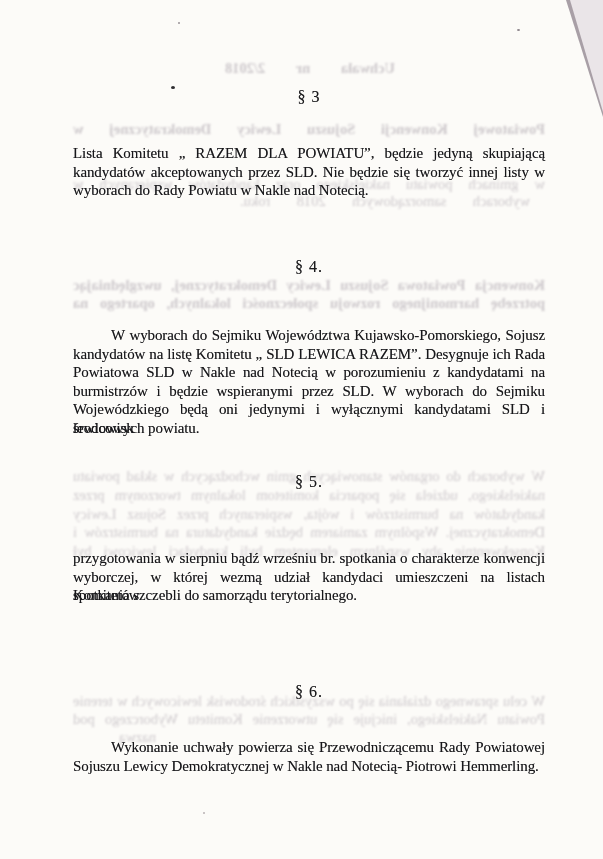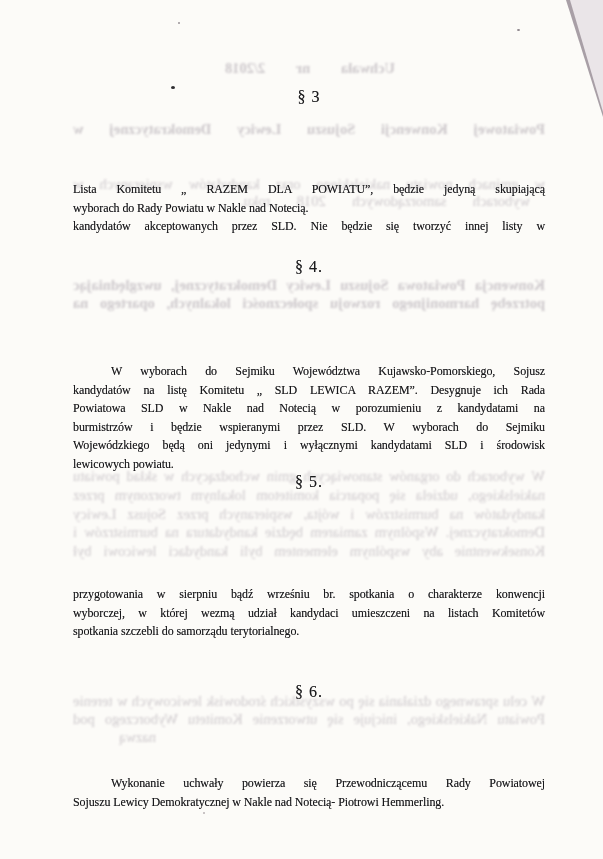--- a/index.html
+++ b/index.html
@@ -36,24 +36,23 @@
     font-size: 16px;
     line-height: 18.5px;
     color: #1b1b1d;
     text-shadow: 0 0 0.5px rgba(25,25,30,0.55);
     letter-spacing: 1px;
   }
   .paragraph {
     position: absolute;
     left: 73px; width: 472px;
     color: #17171a;
-    font-size: 12px;
+    font-size: 15px;
     letter-spacing: -0.1px;
     text-shadow: 0 0 0.5px rgba(25,25,30,0.5);
-    margin-top: 36px;
   }
   .paragraph .line {
     height: 18.5px;
     line-height: 18.5px;
     text-align: justify;
     text-align-last: justify;
     white-space: normal;
   }
   .paragraph .line.last { text-align-last: left; }
   .paragraph .line.indent { padding-left: 38px; box-sizing: border-box; }
@@ -101,22 +100,22 @@
       <div class="bleed" style="top: 729px; left: 76px; width: 80px;">nazwą</div>
     </div>
 
   <div class="heading" style="top:88px">§ 3</div>
   <div class="heading" style="top:258px">§ 4.</div>
   <div class="heading" style="top:473px">§ 5.</div>
   <div class="heading" style="top:683px">§ 6.</div>
 
   <div class="paragraph" style="top:144px">
       <div class="line">Lista Komitetu „ RAZEM DLA POWIATU”, będzie jedyną skupiającą</div>
+      <div class="line">kandydatów akceptowanych przez SLD. Nie będzie się tworzyć innej listy w</div>
       <div class="line last">wyborach do Rady Powiatu w Nakle nad Notecią.</div>
-      <div class="line">kandydatów akceptowanych przez SLD. Nie będzie się tworzyć innej listy w</div>
     </div>
   <div class="paragraph" style="top:326px">
       <div class="line indent">W wyborach do Sejmiku Województwa Kujawsko-Pomorskiego, Sojusz</div>
       <div class="line">kandydatów na listę Komitetu „ SLD LEWICA RAZEM”. Desygnuje ich Rada</div>
       <div class="line">Powiatowa SLD w Nakle nad Notecią w porozumieniu z kandydatami na</div>
       <div class="line">burmistrzów i będzie wspieranymi przez SLD. W wyborach do Sejmiku</div>
       <div class="line">Wojewódzkiego będą oni jedynymi i wyłącznymi kandydatami SLD i środowisk</div>
       <div class="line last">lewicowych powiatu.</div>
     </div>
   <div class="paragraph" style="top:549px">

